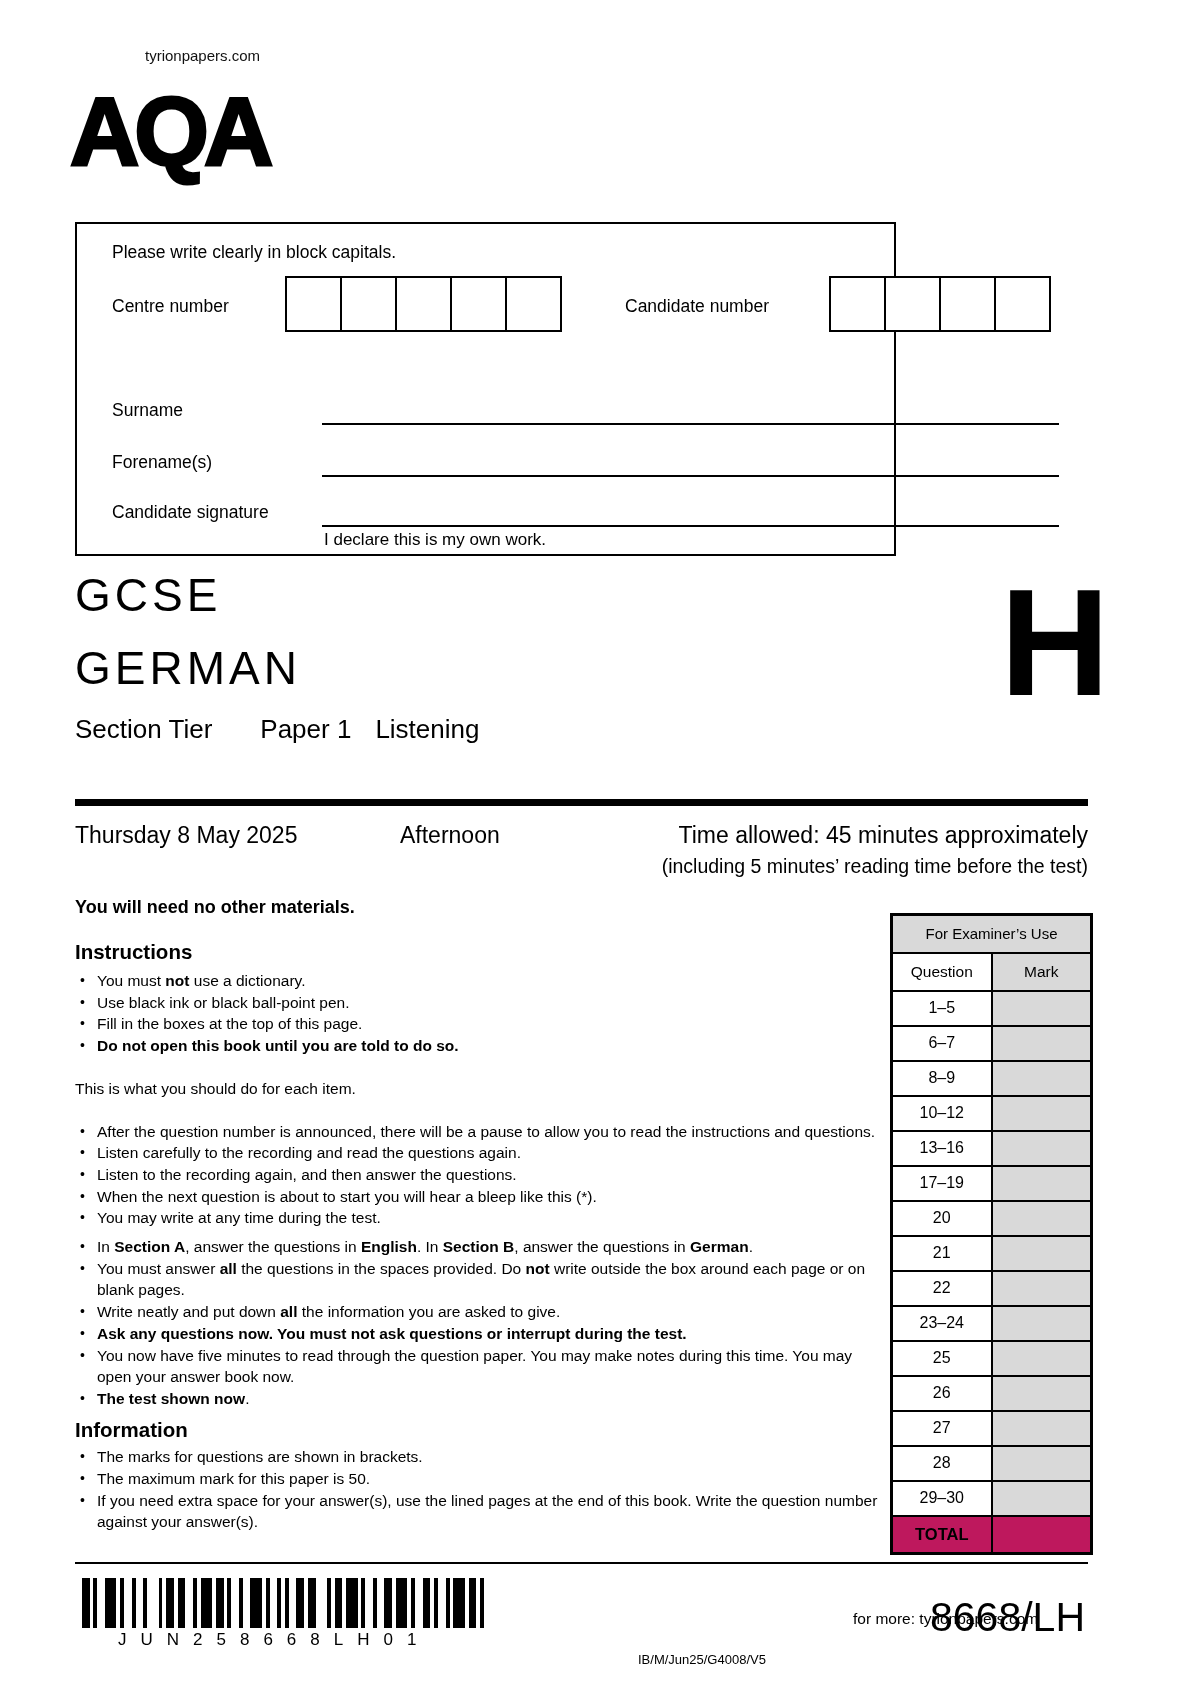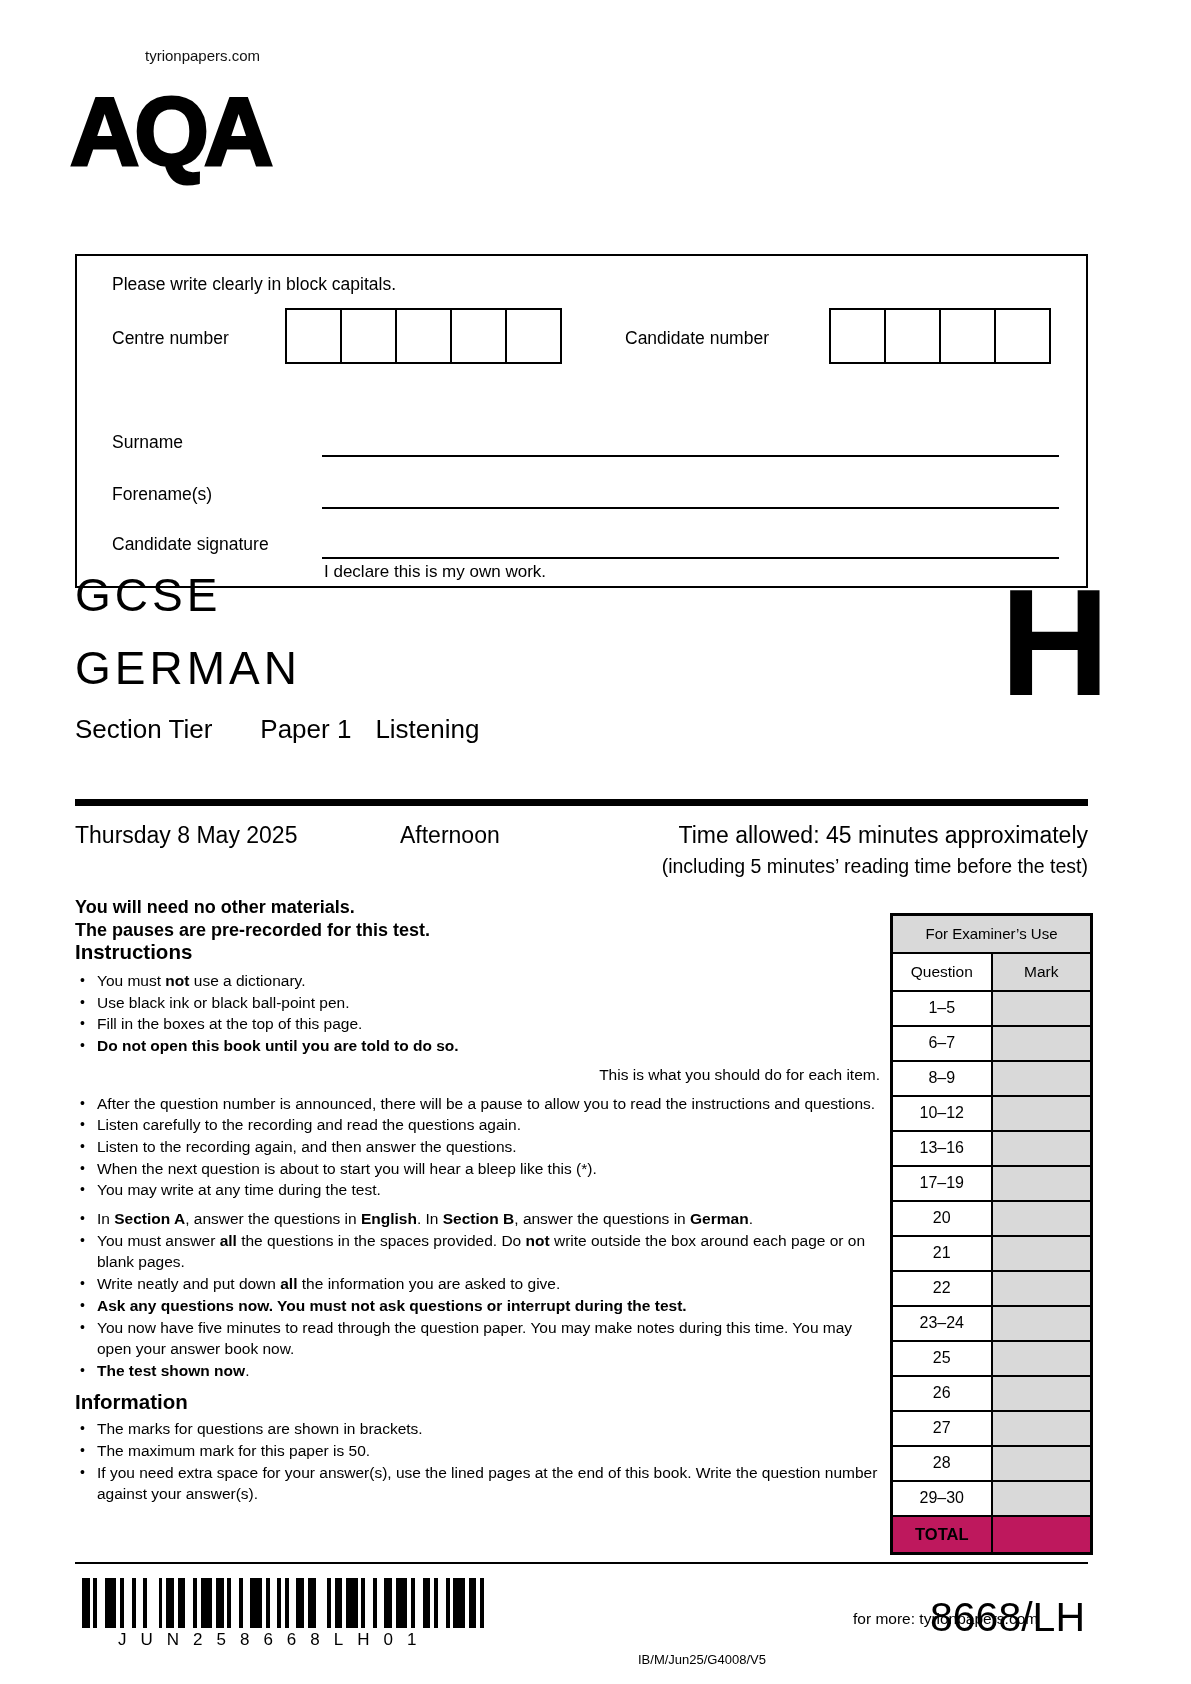--- a/index.html
+++ b/index.html
@@ -6,21 +6,21 @@
   html,body { background:#fff; }
   body { font-family:"Liberation Sans", sans-serif; color:#000; }
   .page { position:relative; width:1191px; height:1684px; background:#fff; overflow:hidden; }
 
   .wm-top { position:absolute; left:145px; top:47px; font-size:15px; color:#111; }
 
   .aqa-logo { position:absolute; left:70px; top:84px; font-size:96px; font-weight:900;
               letter-spacing:-5px; line-height:1; -webkit-text-stroke:3px #000; }
 
   
-  .cand-box { position:absolute; left:75px; top:222px; width:1013px; height:334px; border:2px solid #000;margin-top:32px; }
+  .cand-box { position:absolute; left:75px; top:222px; width:821px; height:334px; border:2px solid #000; }
   .please { position:absolute; left:35px; top:18px; font-size:17.5px; }
   .num-label { position:absolute; font-size:17.5px; top:72px; }
   .centre-label { left:35px; }
   .candidate-label { left:548px; }
   .cellrow { position:absolute; top:52px; display:flex; }
   .centre-cells { left:208px; }
   .candidate-cells { left:752px; }
   .cell { width:57px; height:56px; border:2px solid #000; margin-left:-2px; background:#fff; }
   .cell:first-child { margin-left:0; }
   .name-label { position:absolute; left:35px; font-size:17.5px; }
@@ -46,21 +46,21 @@
 
   .materials { position:absolute; left:75px; top:896px; font-size:18px; font-weight:bold; line-height:23px; }
   .h-instructions { position:absolute; left:75px; top:940px; font-size:20.5px; font-weight:bold; }
 
   .instr-flow { position:absolute; left:75px; top:970px; width:805px; font-size:15.5px; line-height:21.7px; }
   .bullet-row { display:flex; }
   .bullet-row.gap { margin-top:7px; }
   .dot { width:22px; padding-left:5px; font-size:14px; }
   .bt { flex:1; }
   .b { font-weight:bold; }
-  .midtext { margin:7px 0;text-align:right; }
+  .midtext { margin:21px 0; }
   .h-flow { font-size:20.5px; font-weight:bold; margin:9px 0 6px 0; }
 
   
   .exam-table { position:absolute; left:890px; top:913px; border-collapse:collapse; }
   .exam-table td { border:2px solid #000; text-align:center; vertical-align:middle; font-size:15.5px; }
   .exam-table .title-cell { height:38px; background:#d9d9d9; font-size:15px; }
   .exam-table .hq { width:100px; height:38px; background:#fff; }
   .exam-table .hm { width:100px; background:#d9d9d9; }
   .exam-table .qcell { height:35px; background:#fff; font-size:16px; }
   .exam-table .mcell { background:#d9d9d9; }
@@ -128,21 +128,20 @@
 
   <div class="date-row">
     <span class="d-date">Thursday 8 May 2025</span>
     <span class="d-ampm">Afternoon</span>
     <span class="d-time">Time allowed: 45 minutes approximately</span>
   </div>
   <div class="time-note">(including 5 minutes’ reading time before the test)</div>
 
   <div class="materials">
     <div>You will need no other materials.</div>
-    <div>The pauses are pre-recorded for this test.</div>
   </div>
 
   <div class="h-instructions">Instructions</div>
 
   <div class="instr-flow">
     <div>
         <div class="bullet-row">
           <span class="dot">•</span>
           <span class="bt"><span>You must </span><span class="b">not</span><span> use a dictionary.</span></span>
         </div>

